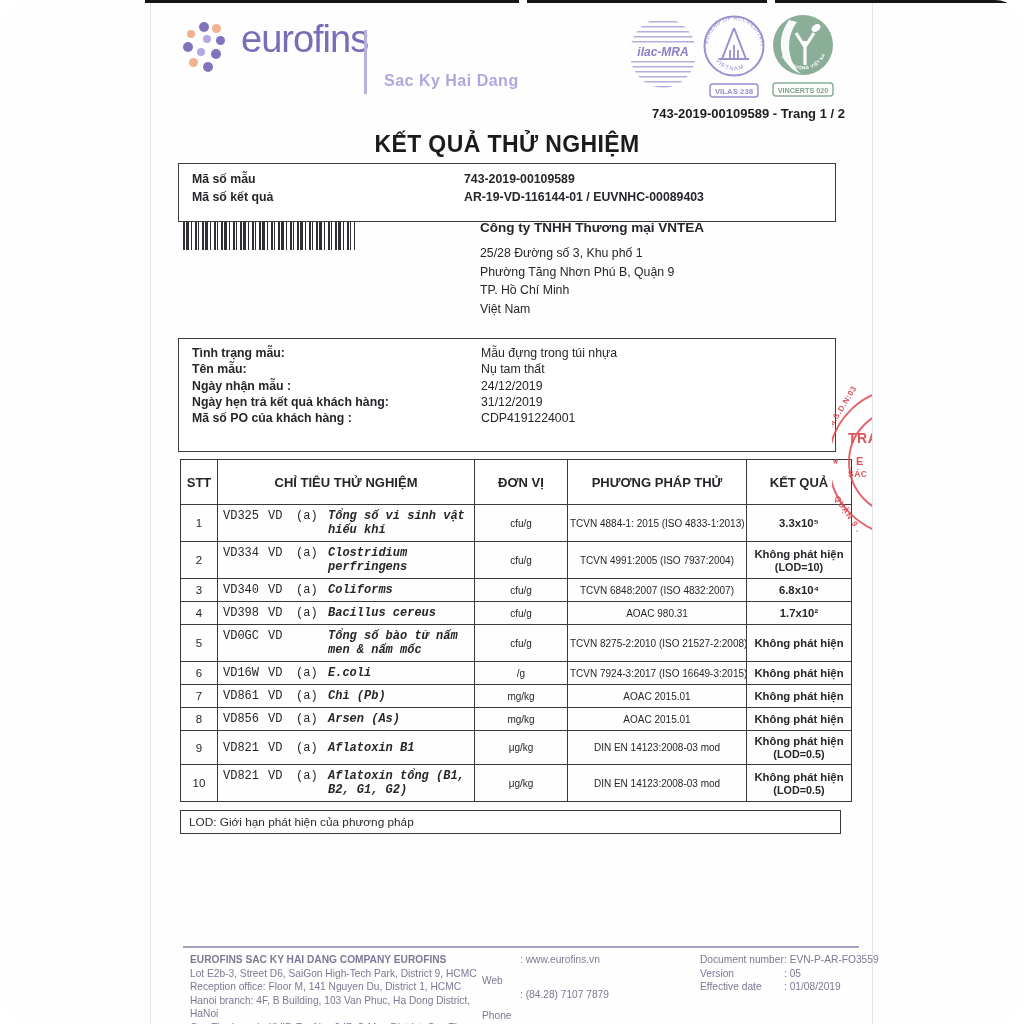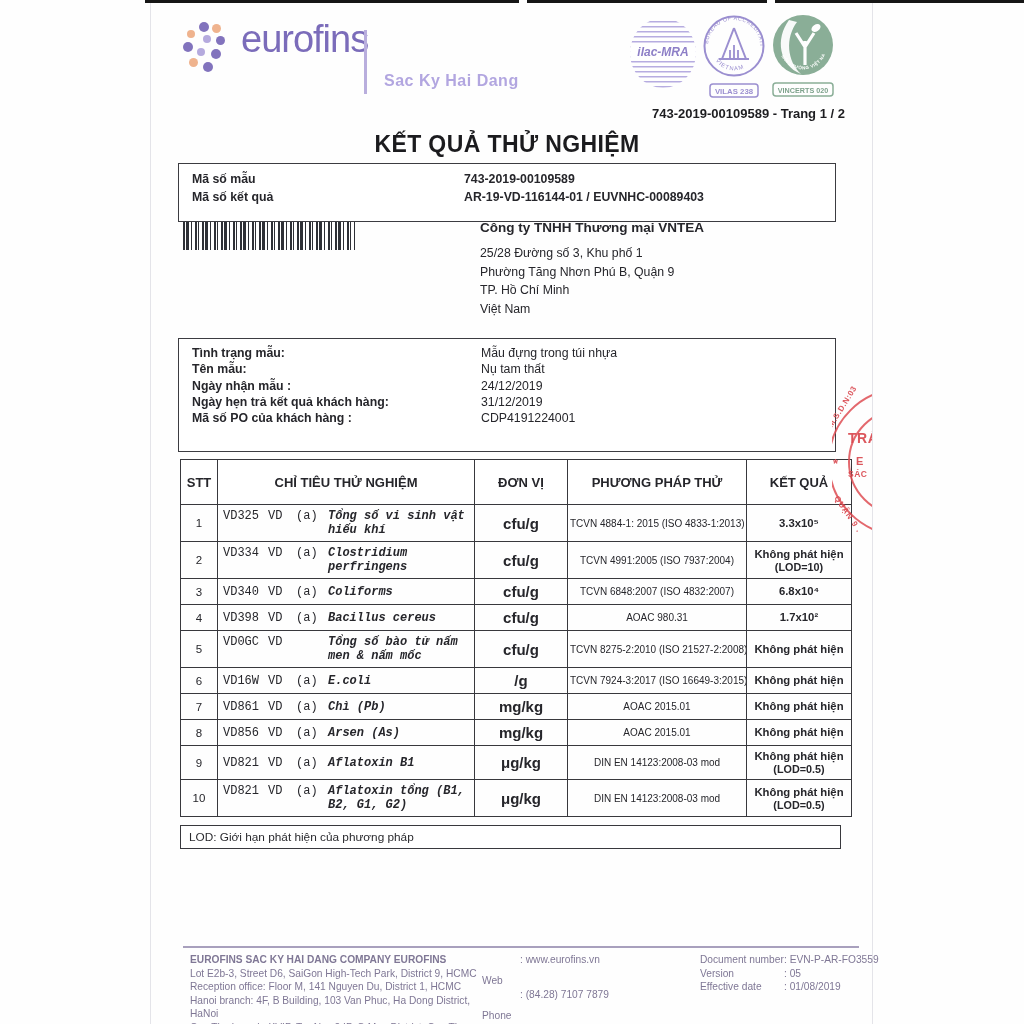--- a/index.html
+++ b/index.html
@@ -1,17 +1,17 @@
 <!DOCTYPE html>
 <html><head>
 <meta charset="utf-8">
 <style>
   html,body{margin:0;padding:0;background:#fff;}
   .canvas{position:relative;width:1024px;height:1024px;background:#fefefe;overflow:hidden;
-          font-family:"Liberation Sans","DejaVu Sans",sans-serif;color:#26262b;}
+          font-family:"Liberation Sans","DejaVu Sans",sans-serif;color:#26262b;border-radius:29px;}
 
   
   .edge-v{position:absolute;top:0;bottom:0;width:1px;background:#e4e4e9;}
   .strip{position:absolute;top:0;height:3px;background:#161616;}
 
   
   .dots{position:absolute;left:183px;top:22px;width:50px;height:54px;}
   .dot{position:absolute;border-radius:50%;}
   .brand{position:absolute;left:241px;top:18px;font-size:38px;font-weight:500;color:#7b6cba;letter-spacing:-1px;}
   .brand-divider{position:absolute;left:364px;top:30px;width:2.5px;height:64px;background:#b9aedd;}
@@ -43,21 +43,21 @@
   .customer .cname{font-size:13.5px;font-weight:700;margin-bottom:9px;}
   .customer .cline{font-size:12.3px;line-height:18.5px;}
 
   
   .tblwrap{position:absolute;left:180px;top:459px;width:658px;}
   table.results{border-collapse:collapse;width:654px;table-layout:fixed;}
   table.results th,table.results td{border:1.5px solid #38383d;padding:4px 2px;vertical-align:middle;}
   table.results th{font-size:13px;font-weight:700;height:36px;background:#fff;}
   .c-stt{width:32px;text-align:center;font-size:11.5px;}
   .c-crit{width:252px;}
-  .c-unit{width:88px;text-align:center;font-size:15px;font-weight:bold;}
+  .c-unit{width:88px;text-align:center;font-size:10px;}
   .c-method{width:174px;text-align:center;font-size:10px;white-space:nowrap;overflow:hidden;}
   .c-result{width:100px;text-align:center;}
   .crit{display:flex;align-items:flex-start;font-size:12px;padding-left:3px;font-family:Liberation Mono, monospace;}
   .crit .code{width:45px;flex:none;}
   .crit .lab{width:28px;flex:none;}
   .crit .flag{width:32px;flex:none;}
   .crit .tname{flex:1;font-style:italic;font-weight:700;padding-right:4px;}
   .res{font-size:11.3px;font-weight:700;line-height:13px;}
   .res-note{font-size:10.8px;font-weight:700;line-height:12px;}
 

